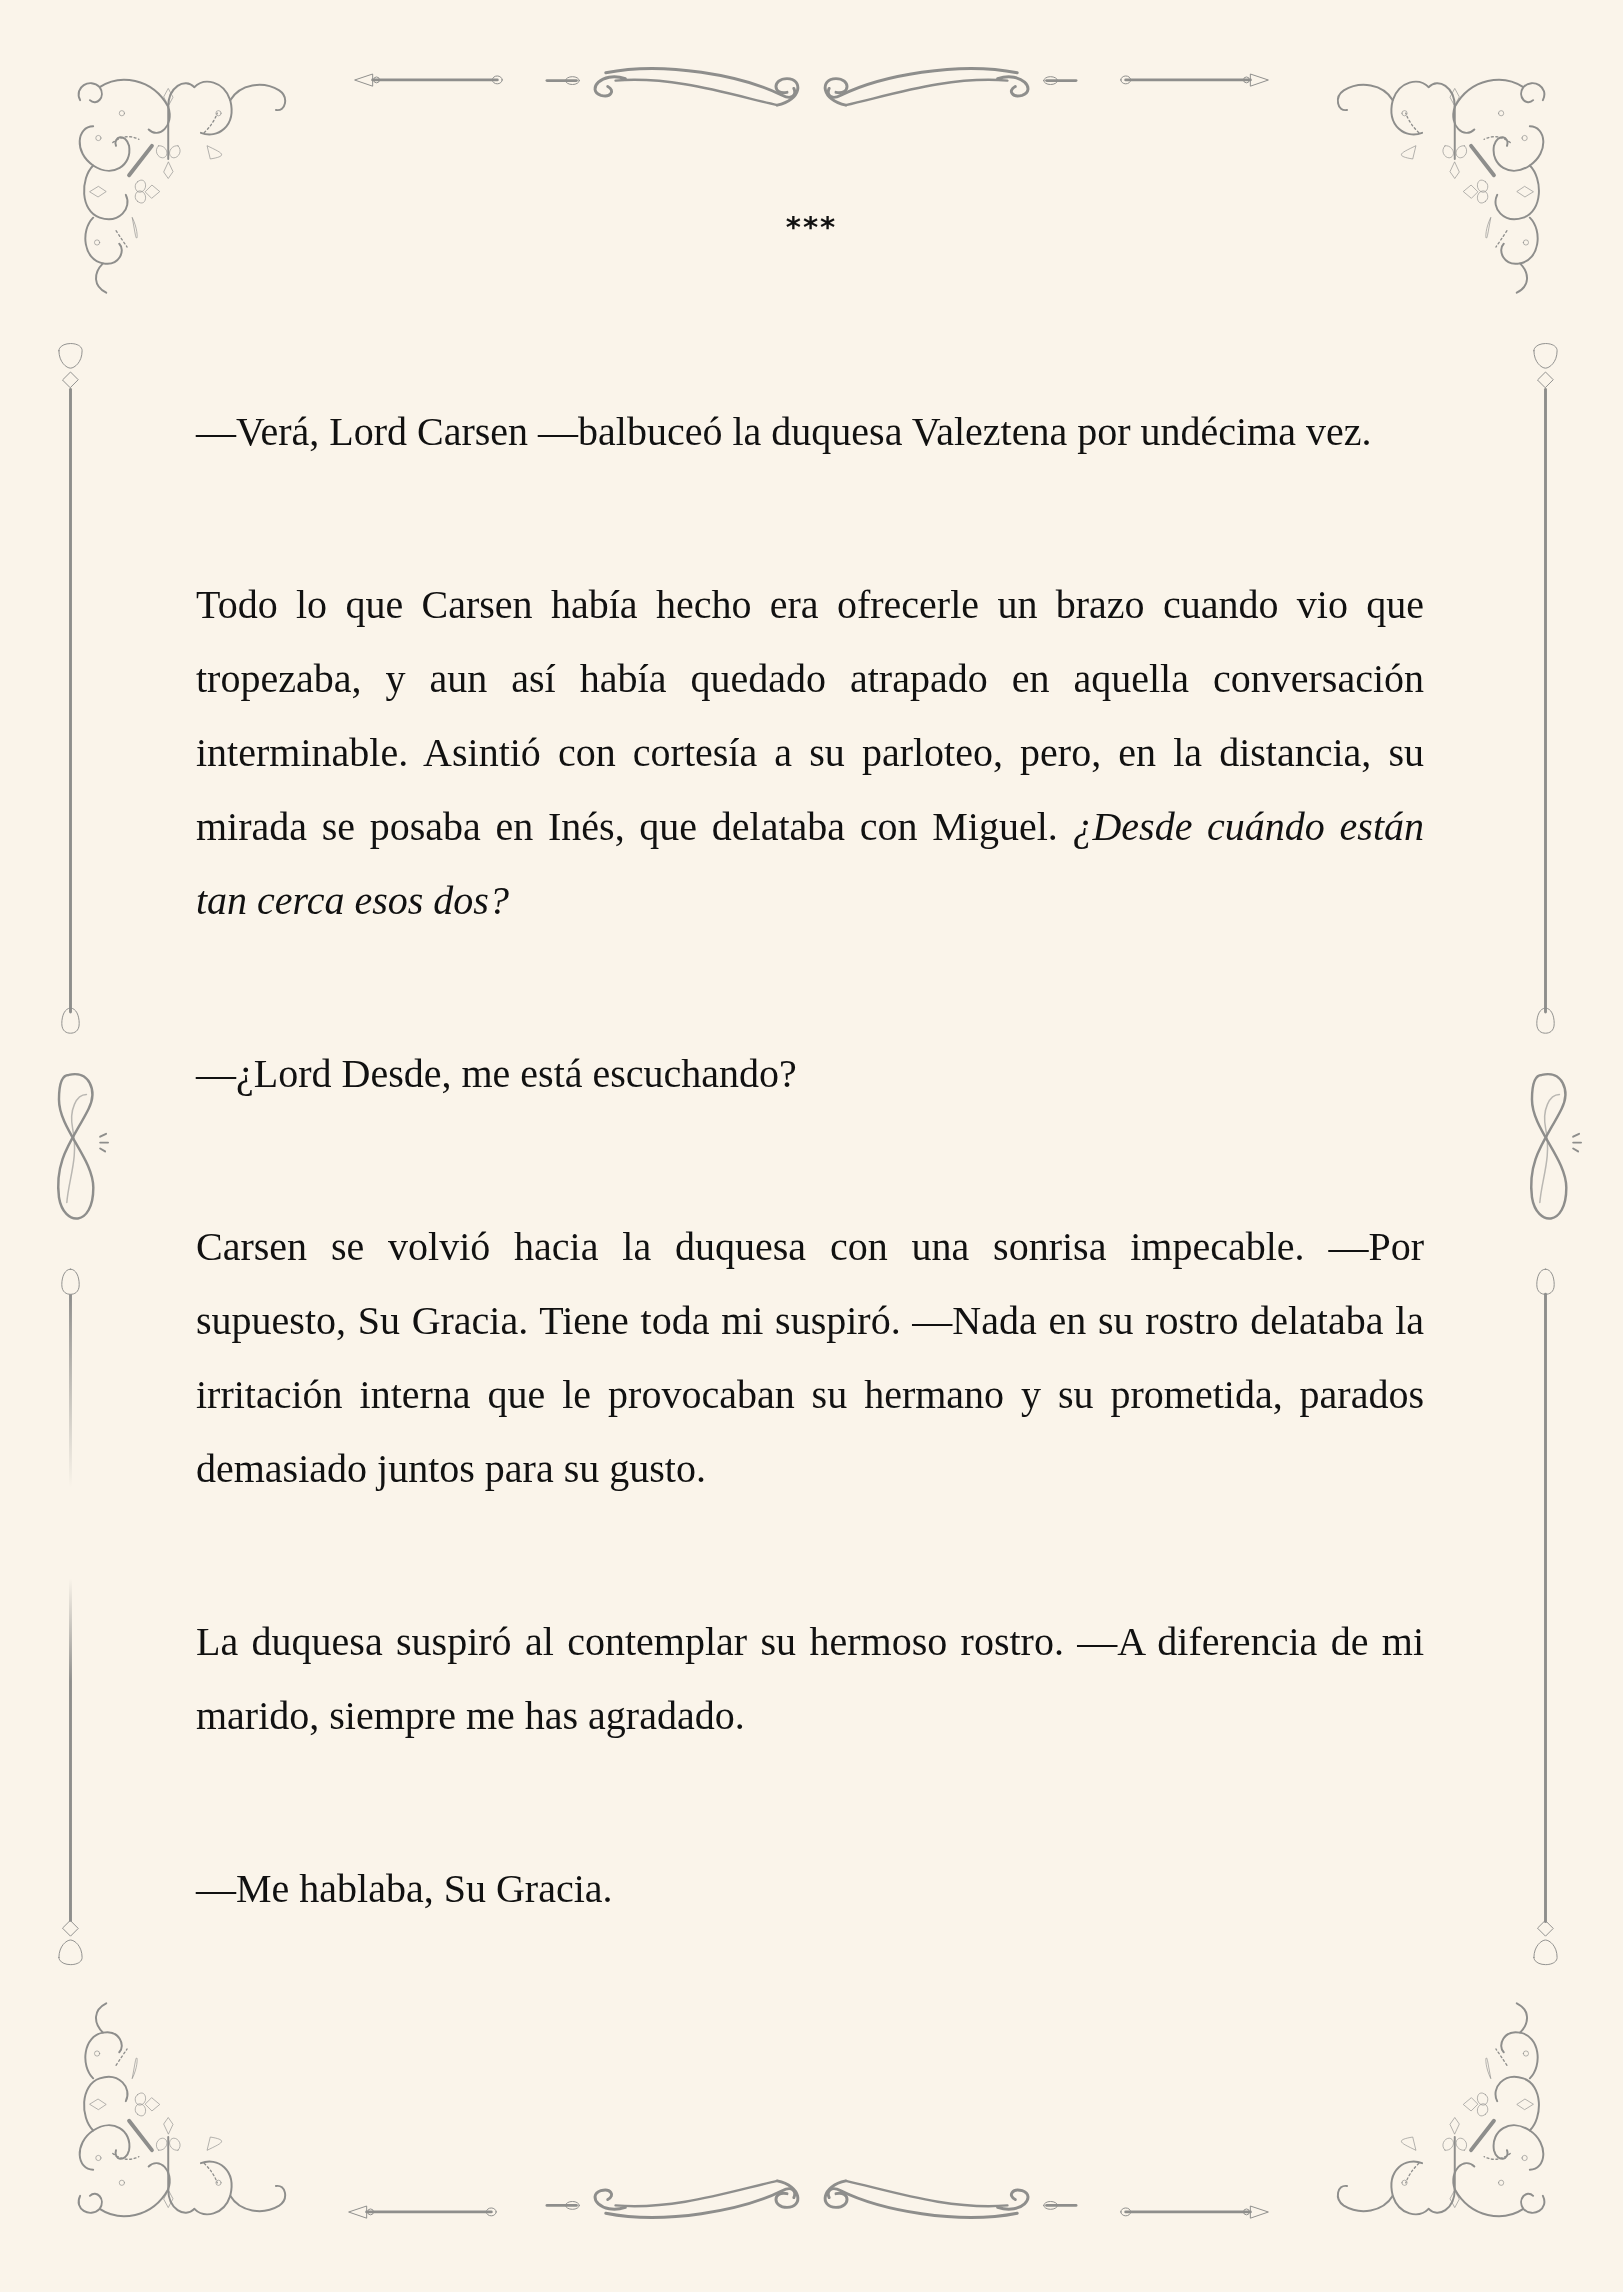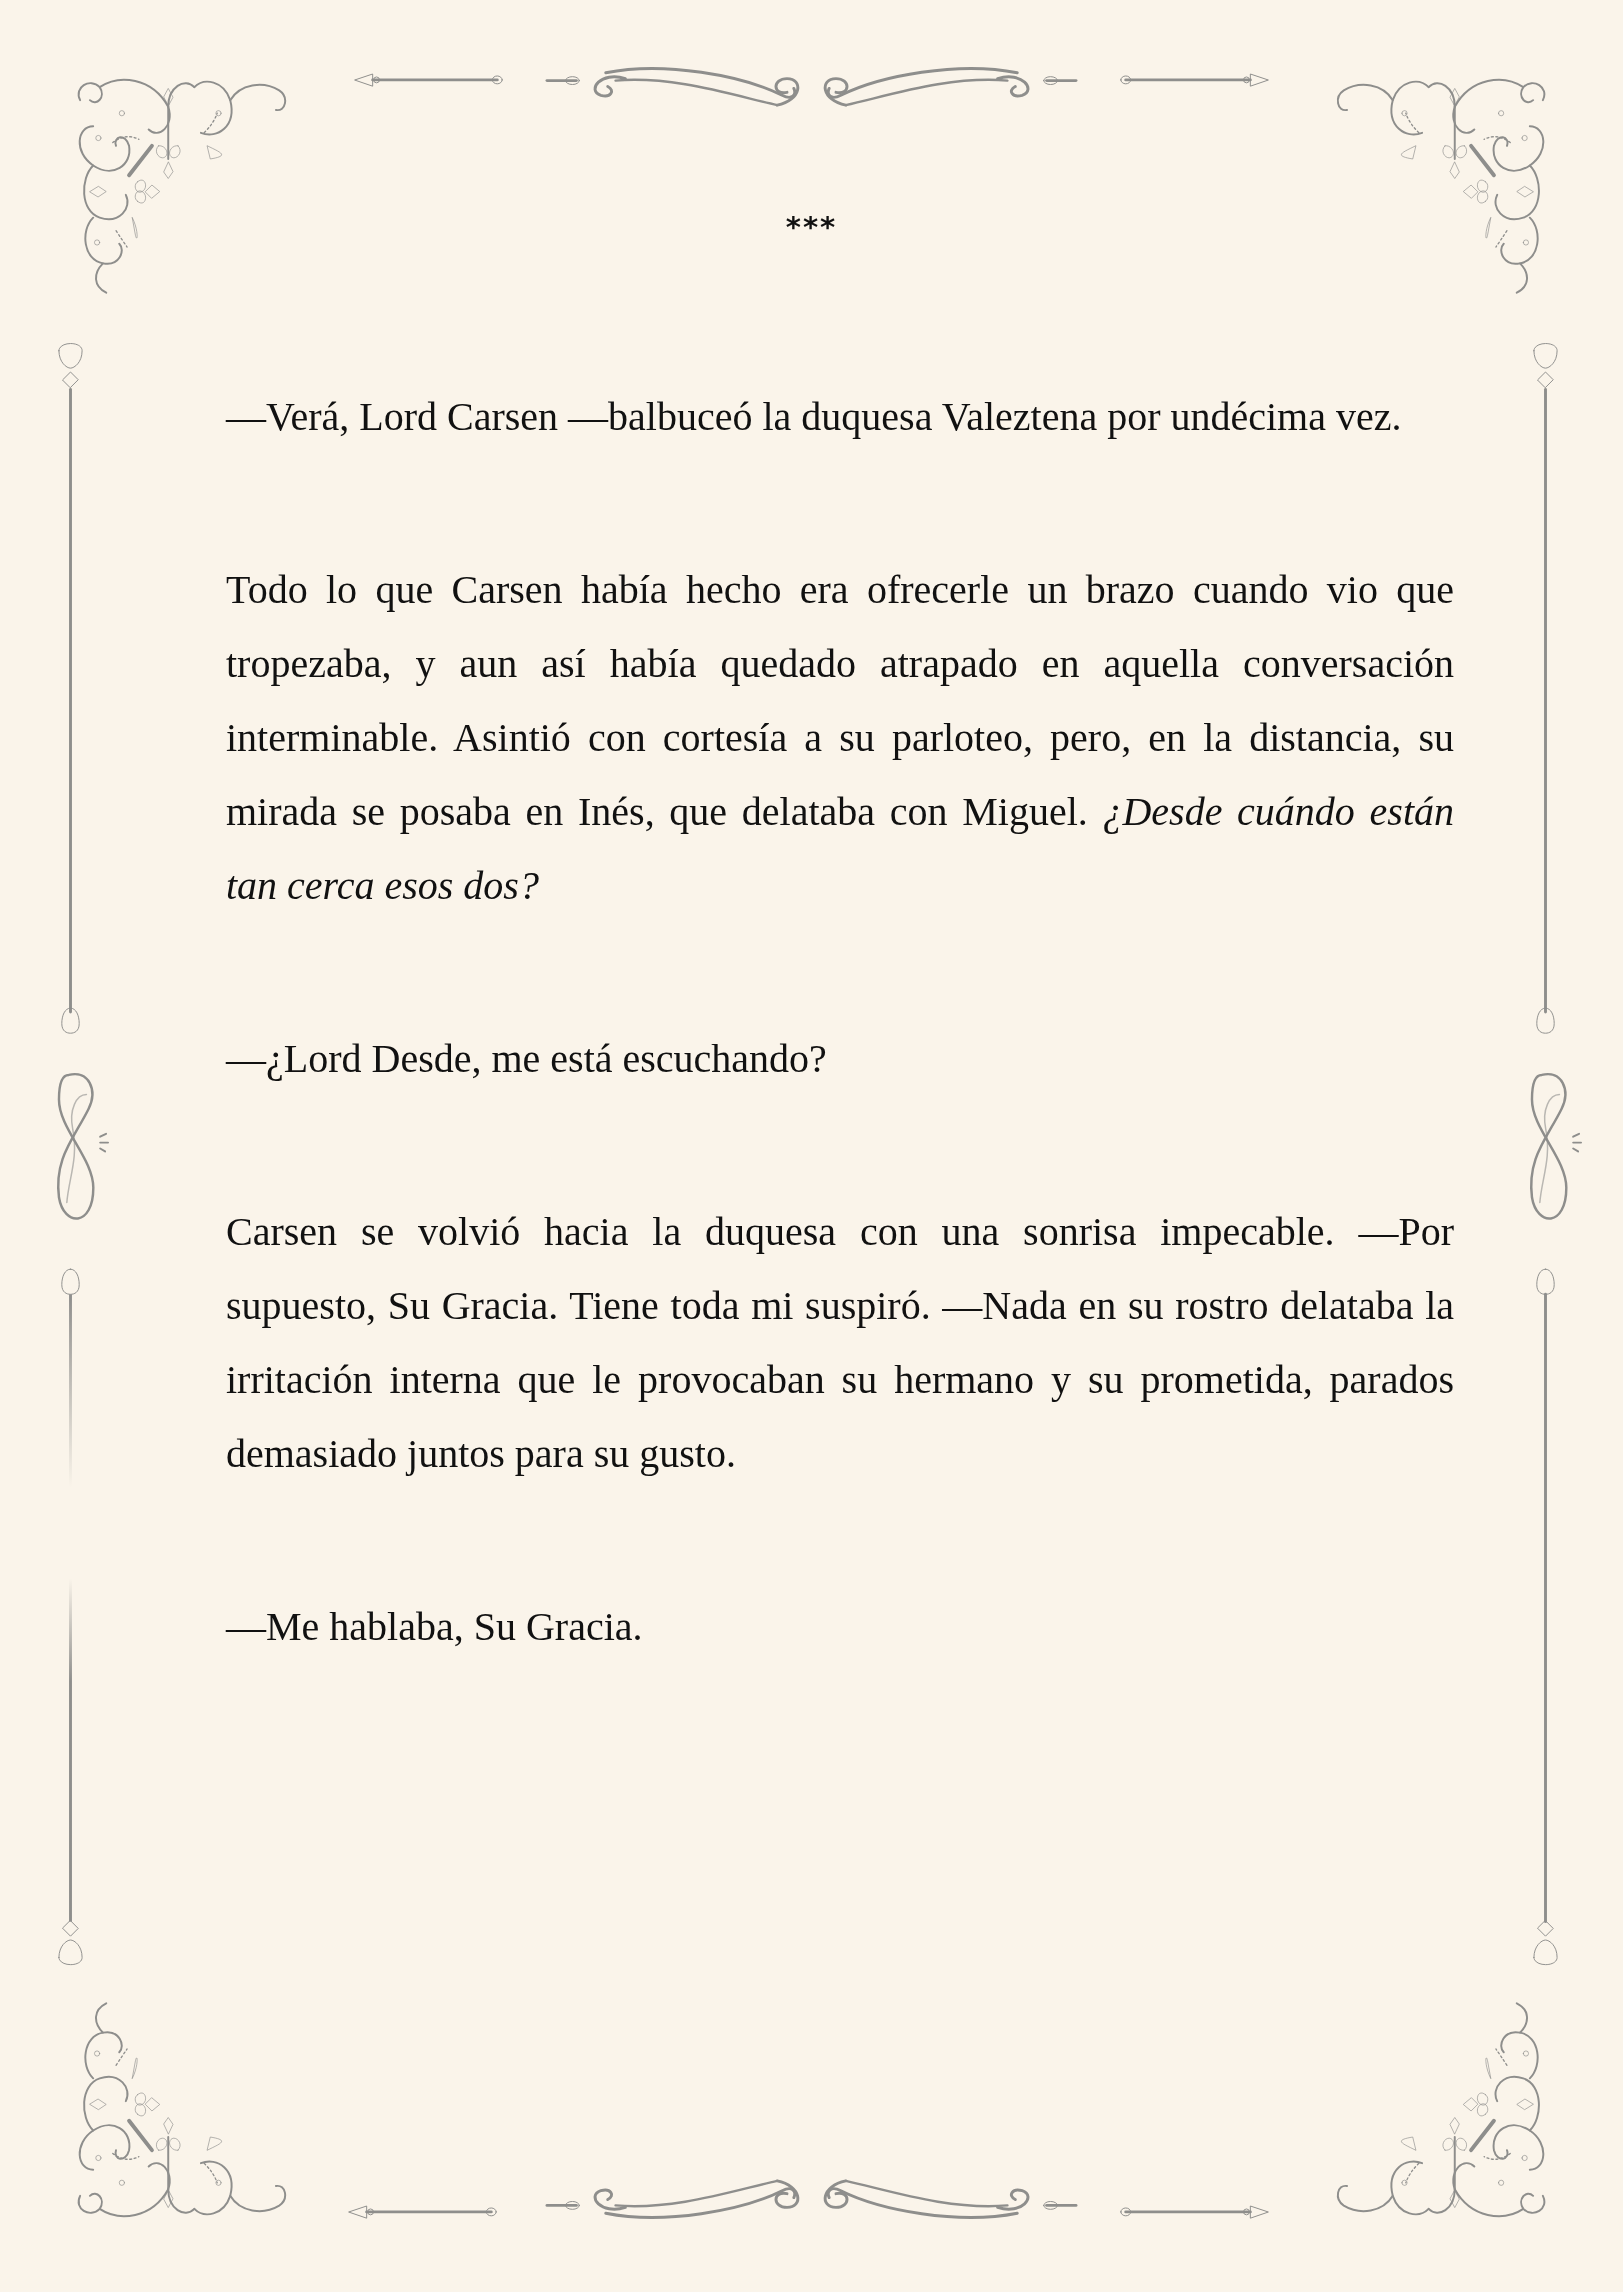--- a/index.html
+++ b/index.html
@@ -13,23 +13,23 @@
   .ornament { position: absolute; }
   .ornament svg { display: block; overflow: visible; }
   .ornament svg * { stroke: #8e8e8c; fill: none; stroke-linecap: round; }
 
   .separator {
     position: absolute; left: 0; width: 1623px; top: 210px;
     text-align: center; font-size: 29px; letter-spacing: 2px;
     font-family: "DejaVu Sans", sans-serif; font-weight: bold;
   }
   .text-block {
-    position: absolute; left: 196px; width: 1228px; top: 380px;
+    position: absolute; left: 196px; width: 1228px; top: 395px;
     font-size: 40px; line-height: 74px;
-    text-align: justify; hyphens: none; margin-left: 30px;
+    text-align: justify; hyphens: none;
   }
   .text-block p { margin: 0 0 99px 0; }
   .text-block em { font-style: italic; }
 </style>
 </head>
 <body>
 
 <svg width="0" height="0" style="position:absolute">
   <defs>
     <g id="corner">
@@ -232,15 +232,16 @@
   </svg>
 </div>
 
 <div class="separator">***</div>
 
 <div class="text-block">
   <p>—Verá, Lord Carsen —balbuceó la duquesa Valeztena por undécima vez.</p>
   <p><span>Todo lo que Carsen había hecho era ofrecerle un brazo cuando vio que tropezaba, y aun así había quedado atrapado en aquella conversación interminable. Asintió con cortesía a su parloteo, pero, en la distancia, su mirada se posaba en Inés, que delataba con Miguel. </span><em>¿Desde cuándo están tan cerca esos dos?</em></p>
   <p>—¿Lord Desde, me está escuchando?</p>
   <p>Carsen se volvió hacia la duquesa con una sonrisa impecable. —Por supuesto, Su Gracia. Tiene toda mi suspiró. —Nada en su rostro delataba la irritación interna que le provocaban su hermano y su prometida, parados demasiado juntos para su gusto.</p>
+  <p>La duquesa suspiró al contemplar su hermoso rostro. —A diferencia de mi marido, siempre me has agradado.</p>
   <p>—Me hablaba, Su Gracia.</p>
 </div>
 
 
 </body></html>

